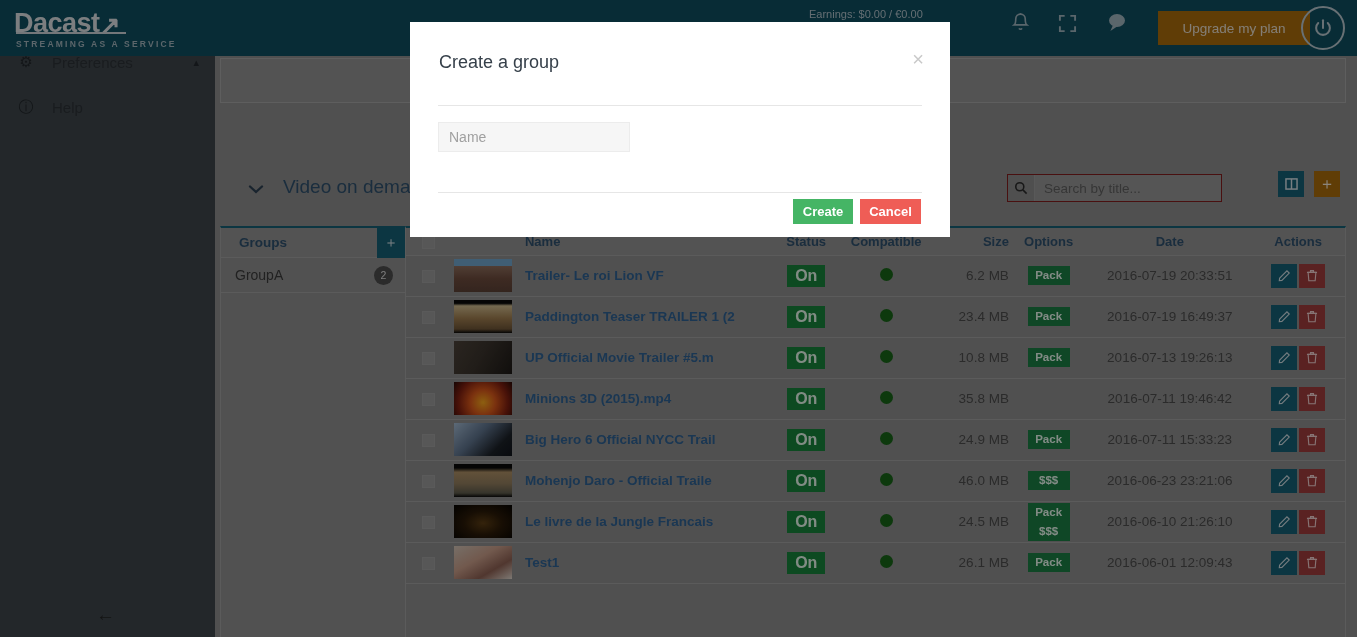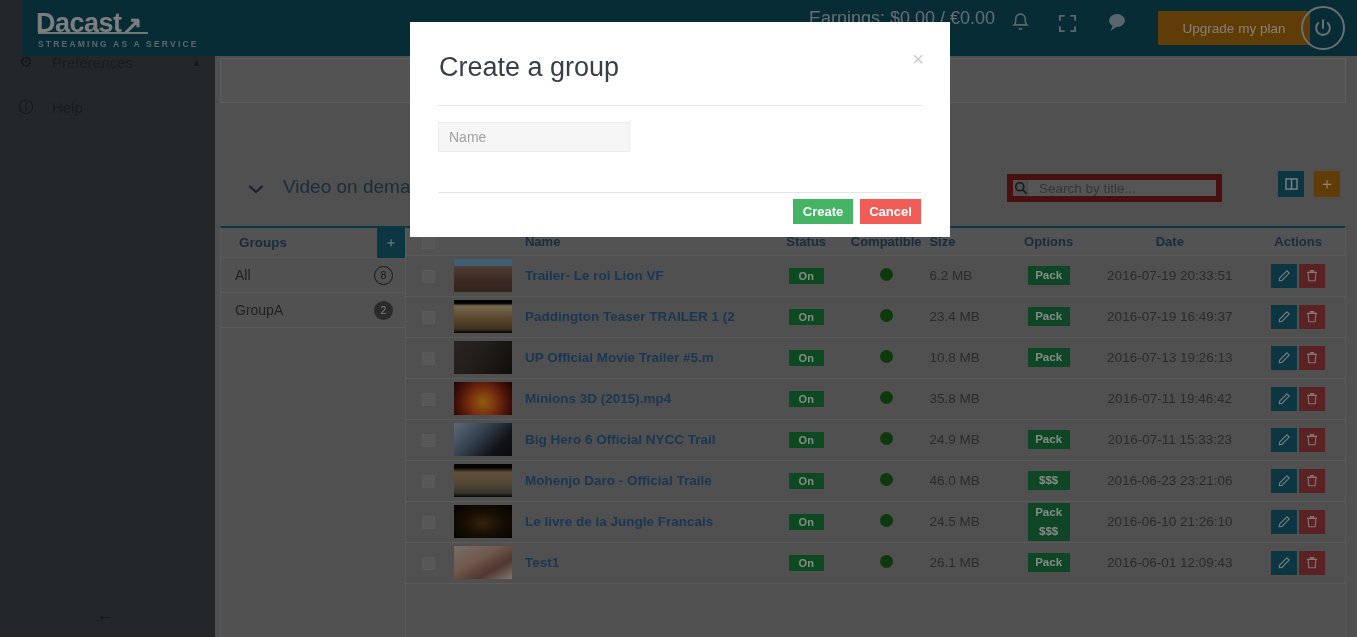--- a/index.html
+++ b/index.html
@@ -15,21 +15,20 @@
   #page { position:absolute; inset:0; }
 
   
   .sidebar {
     position:absolute; left:0; top:0; width:215px; height:637px;
     background:#3d4449;
   }
   .brand {
     position:absolute; left:0; top:0; width:215px; height:56px;
     background:#0e4c5e;
-    margin-left:22px;
   }
   .brand-logo {
     position:absolute; left:14px; top:8px;
     color:#d6dadd; font-size:27px; font-weight:bold; letter-spacing:-0.5px;
     font-family:"Liberation Sans", sans-serif;
   }
   .brand-logo .swoosh { font-size:25px; display:inline-block; transform:translateY(2px); }
   .brand-sub {
     position:absolute; left:16px; top:39px;
     color:#9fb0b8; font-size:8.5px; letter-spacing:2.2px; font-weight:bold;
@@ -53,21 +52,21 @@
     line-height:1;
   }
 
   
   .topbar {
     position:absolute; left:215px; top:0; width:1142px; height:56px;
     background:#0e4c5e;
   }
   .earnings {
     position:absolute; left:594px; top:8px;
-    color:#aebec6; font-size:18px;
+    color:#aebec6; font-size:11px;
   }
   .hdr-ico {
     position:absolute; top:12px; color:#9cb0b9; font-size:21px; line-height:1;
   }
   .hdr-bell    { left:796px; }
   .hdr-full    { left:843px; font-size:19px; top:14px;}
   .hdr-chat    { left:892px; }
   .upgrade-btn {
     position:absolute; left:943px; top:11px; width:152px; height:34px;
     background:#a5690c; color:#e3dacb; font-size:13.5px;
@@ -91,21 +90,21 @@
     background:#8a8a8a;
   }
   .chev {
     position:absolute; left:28px; top:19px; font-size:17px; color:#2c3e50; font-weight:bold;
   }
   .vod-title {
     position:absolute; left:63px; top:16px; font-size:19px; color:#2e4f6b;
   }
   .search-wrap {
     position:absolute; left:787px; top:14px; width:215px; height:28px;
-    display:flex; border:6px solid #7f1d1d; background:#8f8f8f;
+    display:flex; border:1px solid #7f1d1d; background:#8f8f8f;
   }
   .search-ico {
     width:38px; display:flex; align-items:center; justify-content:center;
     background:#888888; color:#2a2a2a; font-size:14px; border-right:1px solid #9a9a9a;
   }
   .search-input {
     flex:1; border:none; outline:none; background:#939393;
     font-size:13.5px; color:#5f5f5f; padding-left:9px;
     font-family:"Liberation Sans", sans-serif;
   }
@@ -161,37 +160,37 @@
   }
   tbody td {
     height:41px; border-bottom:1px solid #9d9d9d;
     font-size:13.5px; color:#4a4a4a; vertical-align:middle;
   }
   .c-check { width:45px; text-align:center; }
   .c-thumb { width:62px; }
   .c-name  { width:250px; text-align:left; padding-left:10px; }
   .c-status{ width:72px; text-align:center; }
   .c-comp  { width:85px; text-align:center; }
-  .c-size  { width:78px; text-align:left; }
+  .c-size  { width:78px; text-align:right; }
   .c-opt   { width:78px; text-align:center; }
   .c-date  { width:160px; text-align:center; }
   .c-act   { width:92px; text-align:center;margin-top:24px; }
 
   .chk {
     width:13px; height:13px; display:inline-block;
     border:1px solid #9b9b9b; background:#979797; vertical-align:middle;
   }
   .thumb {
     width:58px; height:33px; display:block; margin:0 auto;
     background:#111; overflow:hidden; position:relative;
   }
   .vid-name { color:#2e5f8f; font-weight:bold; font-size:13.5px; }
   .pill-on {
     display:inline-block; min-width:35px; padding:2px 8px;
-    background:#17803a; color:#dff0e3; font-size:11px; font-weight:bold;
+    background:#17803a; color:#dff0e3; font-size:16px; font-weight:bold;
   }
   .dot-green {
     display:inline-block; width:13px; height:13px; border-radius:50%;
     background:#186218;
   }
   .pill-opt {
     display:inline-block; min-width:42px; padding:2px 7px;
     background:#1b7a42; color:#e0f0e6; font-size:11.5px; font-weight:bold;
     line-height:15px;
   }
@@ -204,21 +203,21 @@
 
   
   .modal-backdrop {
     position:absolute; inset:0; background:rgba(0,0,0,0.42);
   }
   .modal {
     position:absolute; left:410px; top:22px; width:540px; height:215px;
     background:#ffffff;
   }
   .modal-title {
-    position:absolute; left:29px; top:30px; font-size:27px; color:#36404a;
+    position:absolute; left:29px; top:30px; font-size:18px; color:#36404a;
     font-weight:normal;
   }
   .modal-close {
     position:absolute; right:26px; top:27px; font-size:20px; color:#c9c9c9;
     line-height:1; background:none; border:none; cursor:pointer;
     font-family:"Liberation Sans", sans-serif;
   }
   .modal-hr-top {
     position:absolute; left:28px; top:83px; width:484px; height:1px; background:#e6e6e6;
   }
@@ -332,24 +331,20 @@
               <path d="M7 1v11"></path>
           </svg>
         </div>
         <div class="btn-add">＋</div>
       </div>
 
       <div class="groups">
         <div class="groups-head">
           <span class="groups-head-label">Groups</span>
           <span class="groups-add">＋</span>
-        </div>
-        <div class="group-row">
-          <span>All</span>
-          <span class="badge-count badge-outline">8</span>
         </div>
         <div class="group-row">
           <span>GroupA</span>
           <span class="badge-count badge-solid">2</span>
         </div>
       </div>
 
       <div class="table-wrap">
         <table>
           <thead>

